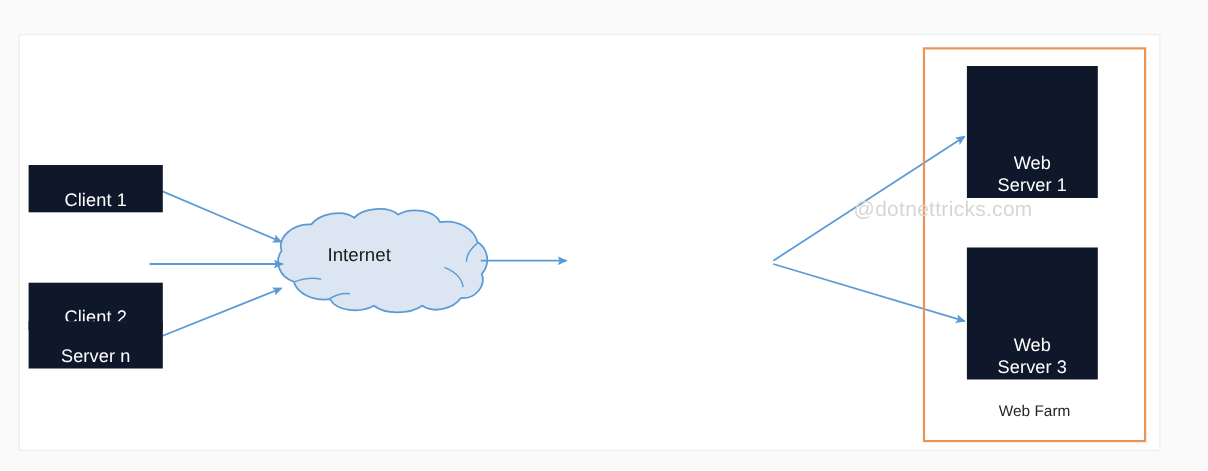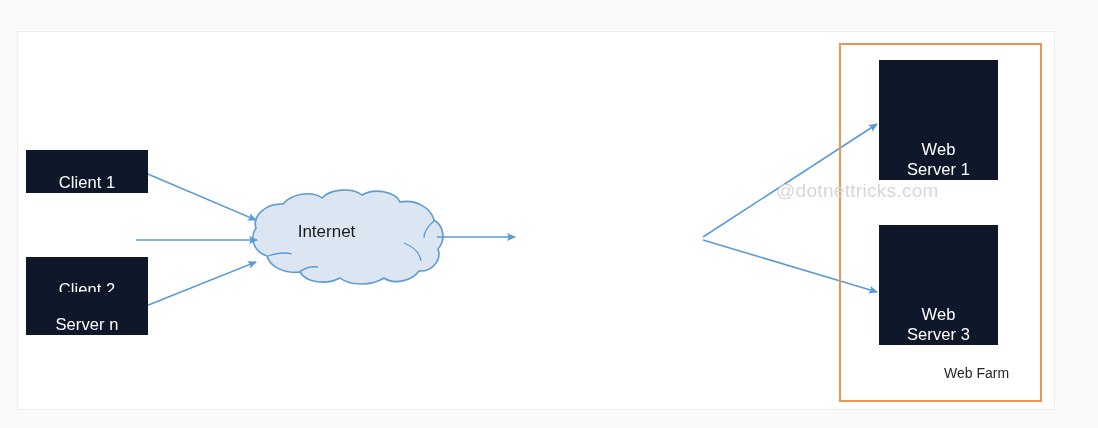--- a/index.html
+++ b/index.html
@@ -88,21 +88,20 @@
   }
   #webfarm-label {
     position: absolute;
     left: 839px;
     top: 365px;
     width: 203px;
     text-align: center;
     font-size: 14px;
     color: #262626;
     font-family: "Liberation Sans", sans-serif;
-    padding-left: 36px;
   }
   
   #internet-label {
     position: absolute;
     left: 244px;
     top: 222px;
     width: 165px;
     text-align: center;
     font-size: 17px;
     color: #1a1a1a;

